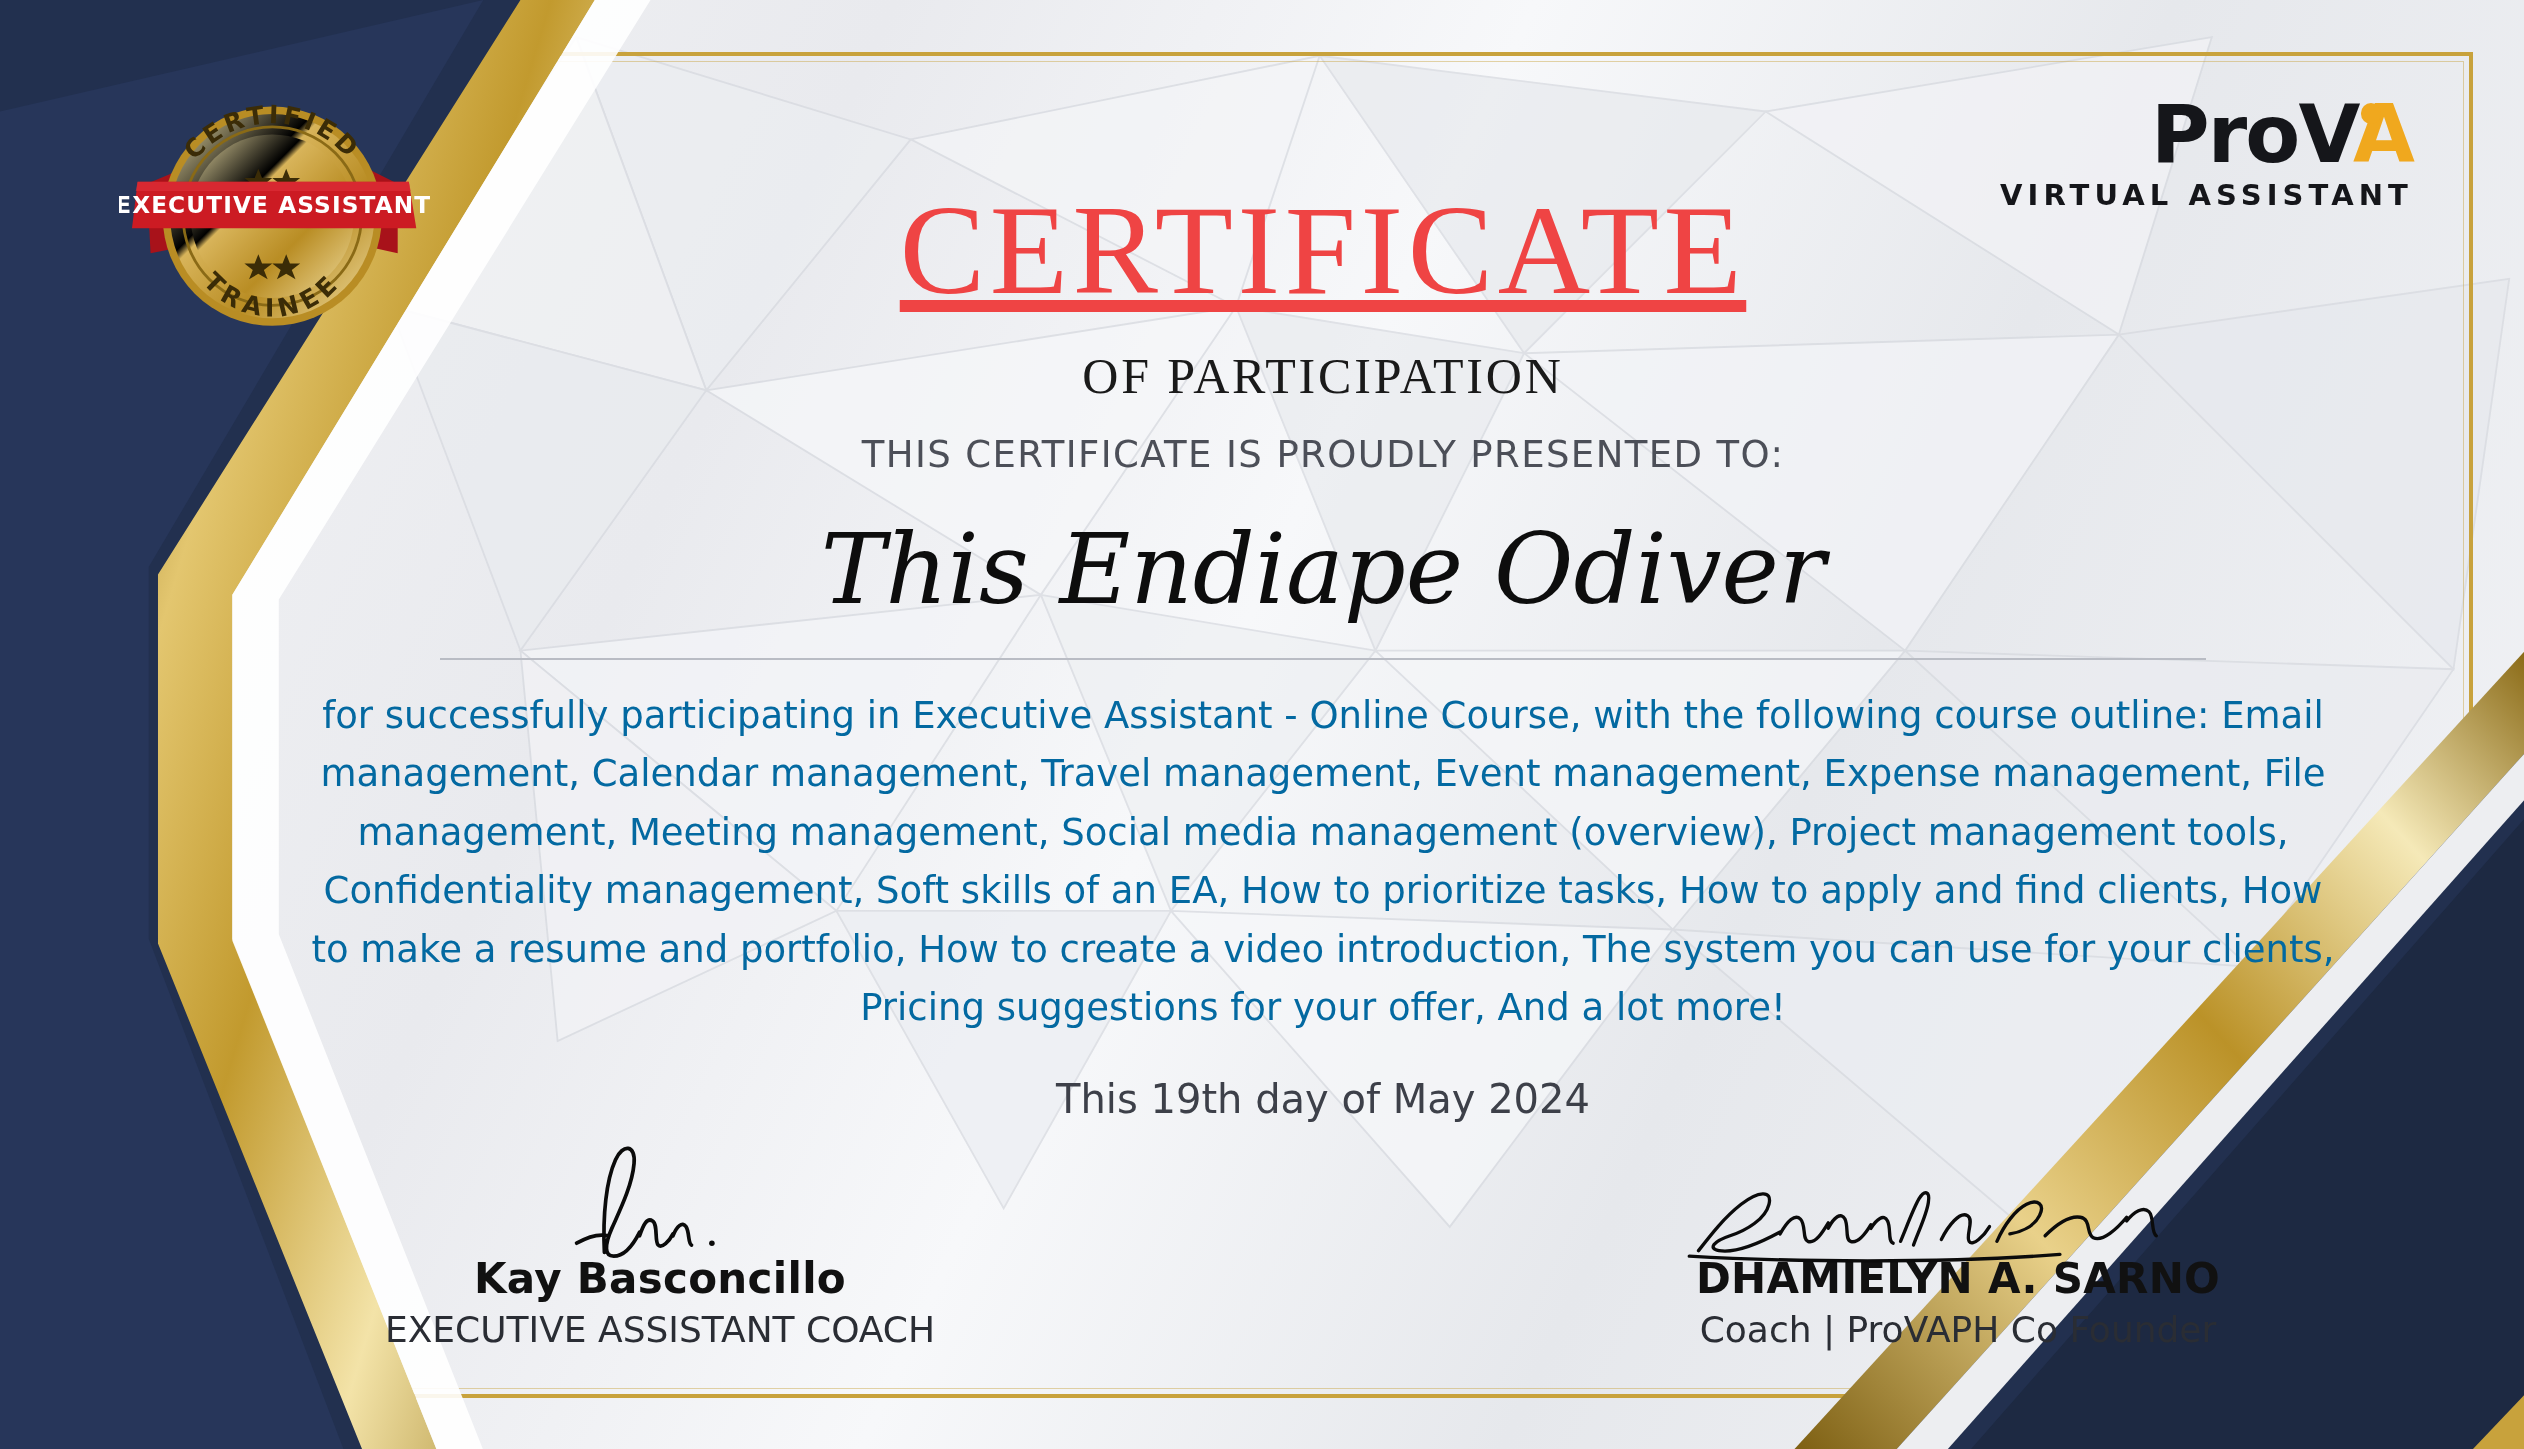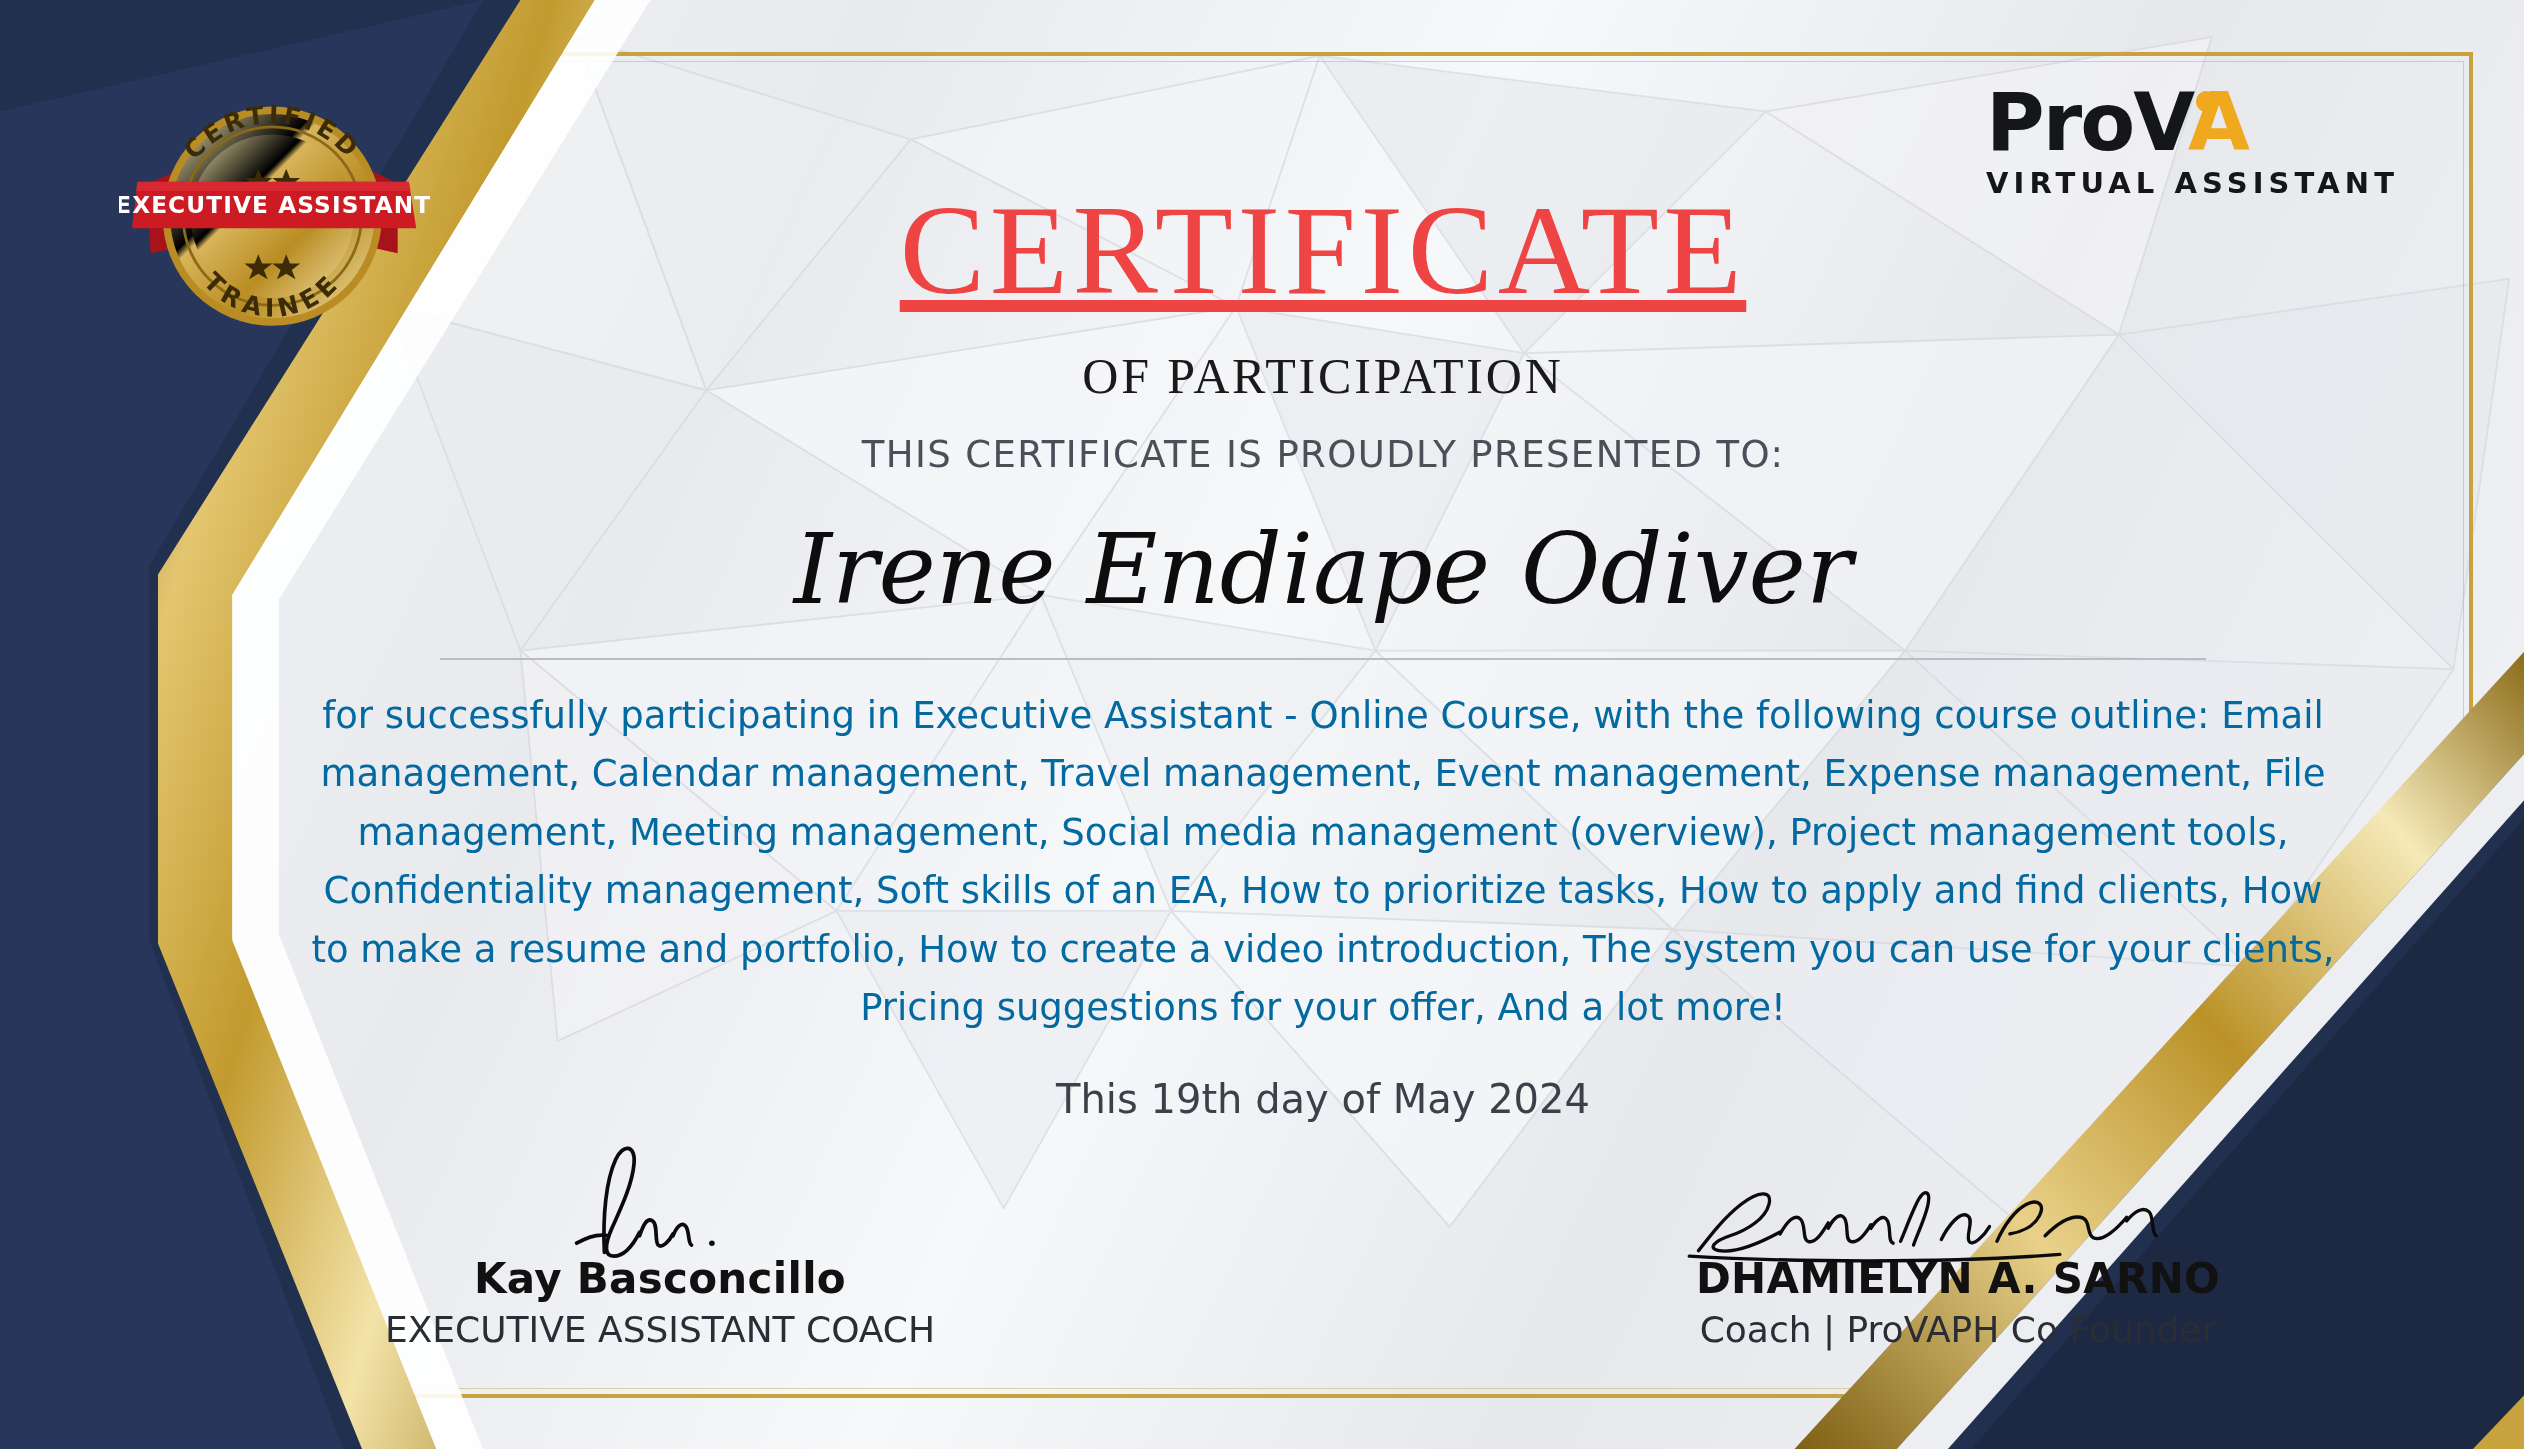--- a/index.html
+++ b/index.html
@@ -74,23 +74,23 @@
     top: 72px;
     width: 353px;
     height: 279px;
   }
   .seal svg { width: 100%; height: 100%; display: block; }
 
   
   .logo {
     position: absolute;
     right: 112px;
-    top: 84px;
+    top: 96px;
     width: 427px;
-    text-align: left;
+    text-align: right;
     color: #111;
   }
   .logo-mark {
     font-family: "DejaVu Sans", sans-serif;
     font-weight: bold;
     font-size: 80px;
     letter-spacing: -1.9px;
     line-height: .98;
     position: relative;
     display: inline-block;
@@ -342,21 +342,21 @@
       <span class="pro">Pro</span><span class="v">V</span><span class="a">A</span>
       <span class="logo-dot"></span>
     </div>
     <div class="logo-sub">VIRTUAL ASSISTANT</div>
   </div>
 
   <div class="content">
     <div class="title">CERTIFICATE</div>
     <div class="subtitle">OF PARTICIPATION</div>
     <div class="presented">THIS CERTIFICATE IS PROUDLY PRESENTED TO:</div>
-    <div class="recipient">Irene Endiape Odiver</div>
+    <div class="recipient">This Endiape Odiver</div>
     <div class="divider"></div>
     <div class="body-text">for successfully participating in Executive Assistant - Online Course, with the following course outline: Email management, Calendar management, Travel management, Event management, Expense management, File management, Meeting management, Social media management (overview), Project management tools, Confidentiality management, Soft skills of an EA, How to prioritize tasks, How to apply and find clients, How to make a resume and portfolio, How to create a video introduction, The system you can use for your clients, Pricing suggestions for your offer, And a lot more!</div>
     <div class="date-line">This 19th day of May 2024</div>
   </div>
 
   <div class="signatures">
 
     <div class="sig-block">
       <div class="sig-script">
         <svg width="390" height="139" viewBox="0 0 420 150">

